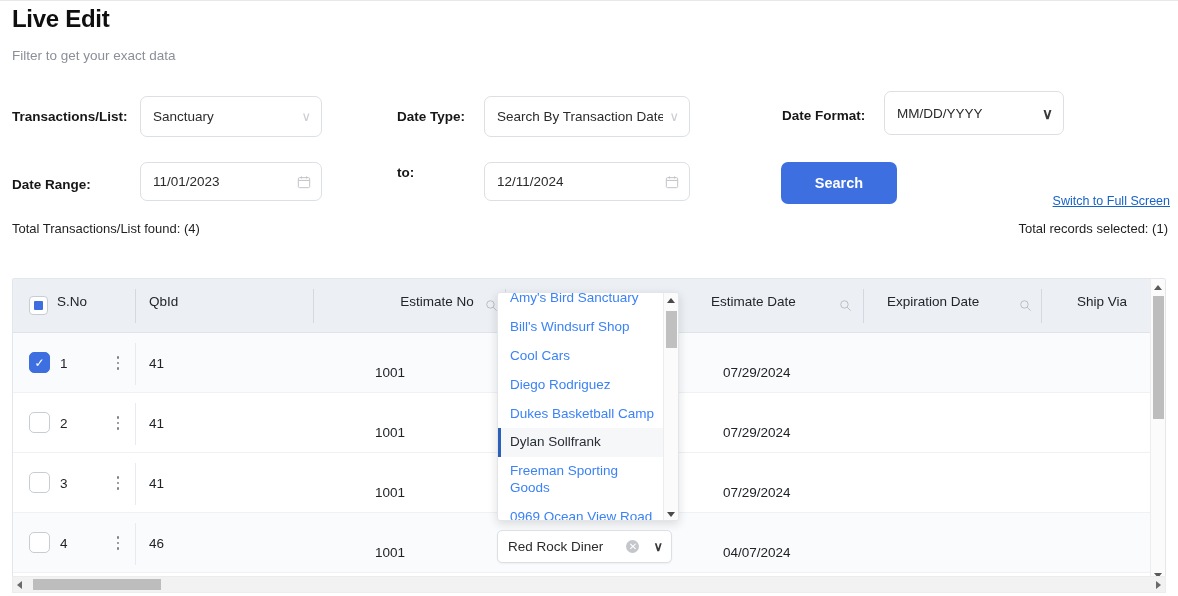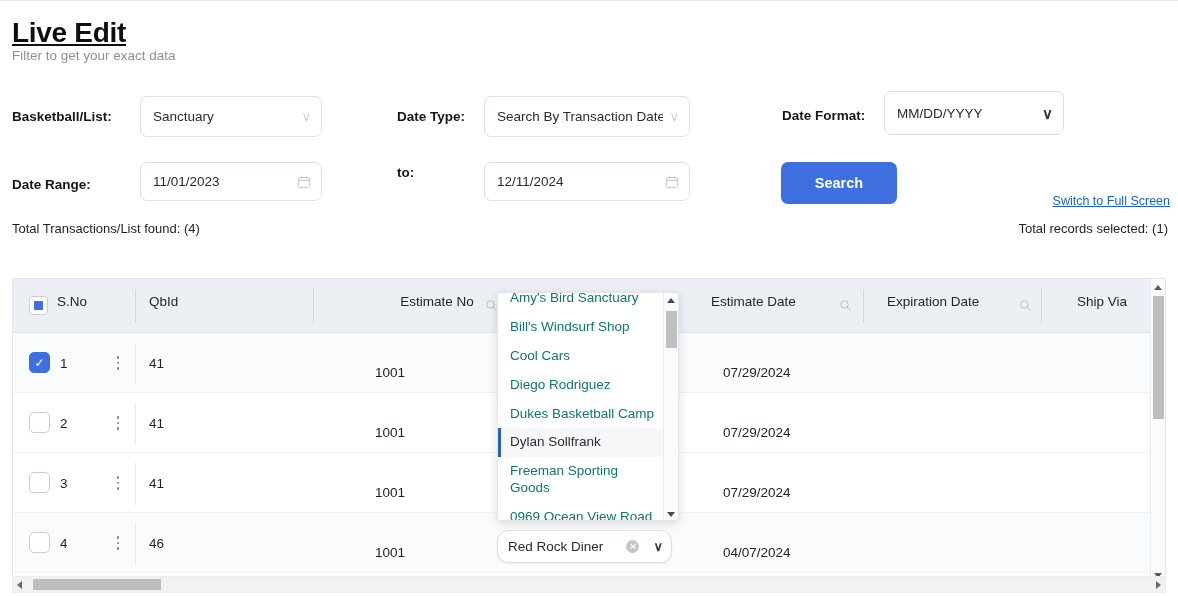--- a/index.html
+++ b/index.html
@@ -14,24 +14,23 @@
   }
   .page {
     position: relative;
     width: 1178px; height: 596px;
     border-top: 1px solid #e6e8ec;
     background: #fff;
   }
 
   
   .page-title {
-    position: absolute; left: 12px; top: 16px;
-    font-size: 28px; font-weight: bold; letter-spacing: -0.3px;
+    position: absolute; left: 12px; top: 4px;
+    font-size: 24px; font-weight: bold; letter-spacing: -0.3px;
     color: #0f0f0f;
-    text-decoration: underline;
   }
   .page-subtitle {
     position: absolute; left: 12px; top: 47px;
     font-size: 13.5px; color: #8a8f98;
   }
 
   
   .field-label {
     position: absolute;
     font-size: 13.5px; font-weight: bold; color: #171717;
@@ -152,21 +151,21 @@
     border: 1px solid #e2e5e9;
     border-radius: 3px;
     box-shadow: 0 3px 10px rgba(20,25,35,.14);
     overflow: hidden;
     z-index: 40;
   }
   .dd-item {
     position: relative;
     padding: 6px 14px 6px 12px;
     font-size: 13.5px;
-    color: #0f766e;
+    color: #3b82f6;
     line-height: 1.25;
     white-space: normal;
   }
   .dd-item.sel {
     background: #f5f7f9;
     border-left: 3px solid #2c5fb8;
     padding-left: 9px;
     color: #2a2e34;
   }
   .dd-sb {
@@ -182,21 +181,21 @@
   .dd-sb .thumb {
     position: absolute; left: 2px; top: 18px; width: 11px; height: 37px;
     background: #c0c0c0;
   }
 
   .dd-input {
     position: absolute; left: 497px; top: 529px;
     width: 175px; height: 33px;
     background: #fff;
     border: 1px solid #dcdfe4;
-    border-radius: 11px;
+    border-radius: 5px;
     display: flex; align-items: center;
     padding: 0 8px 0 10px;
     font-size: 13.5px; color: #2b2b2b;
     z-index: 41;
     box-shadow: 0 1px 2px rgba(20,25,35,.05);
   }
   .dd-input .val { flex: 1; white-space: nowrap; overflow: hidden; }
   .clear-ico {
     width: 13px; height: 13px; border-radius: 50%;
     background: #c3c6cb; color: #fff;
@@ -237,21 +236,21 @@
   }
 </style>
 </head>
 <body>
 
 <div class="page">
 
   <div class="page-title">Live Edit</div>
   <div class="page-subtitle">Filter to get your exact data</div>
 
-  <div class="field-label" style="left:12px; top:108px;">Basketball/List:</div>
+  <div class="field-label" style="left:12px; top:108px;">Transactions/List:</div>
   <div class="select-box" style="left:140px; top:95px; width:182px; height:41px;">
     <span class="val">Sanctuary</span>
     <span class="chev-light">∨</span>
   </div>
 
   <div class="field-label" style="left:397px; top:108px;">Date Type:</div>
   <div class="select-box" style="left:484px; top:95px; width:206px; height:41px;">
     <span class="val">Search By Transaction Date</span>
     <span class="chev-light">∨</span>
   </div>

